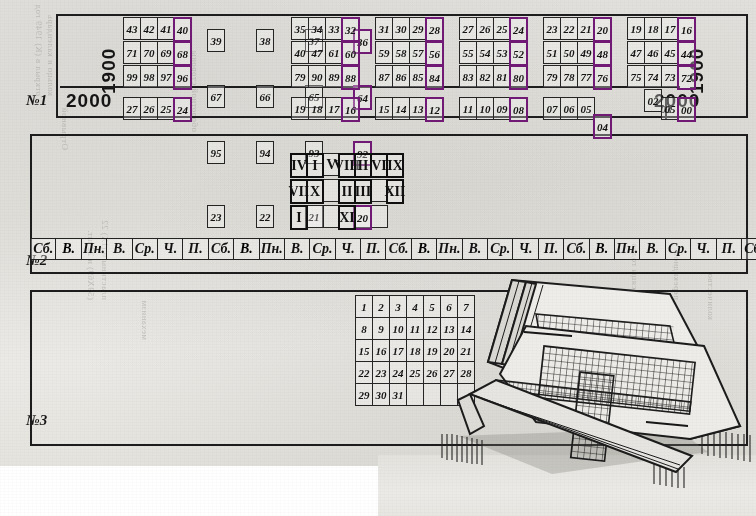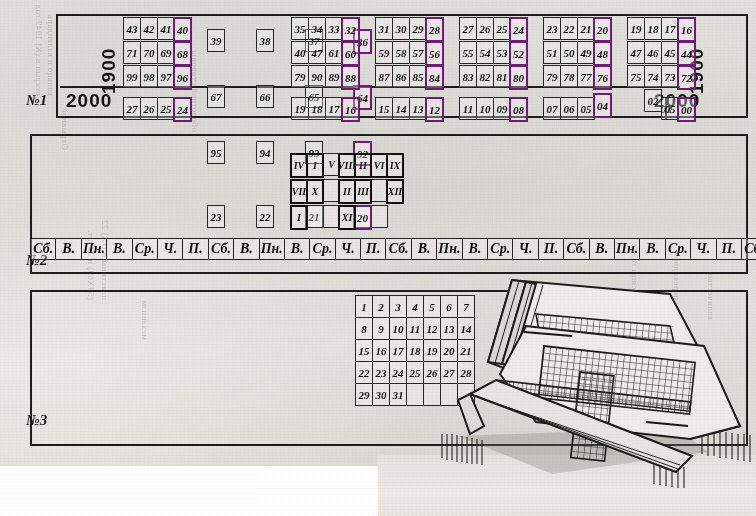--- a/index.html
+++ b/index.html
@@ -63,22 +63,22 @@
     font-size:11px;color:#131313;background:rgba(255,255,255,.30);
   }
   .cell.hi{border:2px solid #701a75;margin:-1px 0 0 -2px;z-index:3;}
   .rule{position:absolute;background:#1b1b1b;}
 
   
   .roman{position:absolute;display:grid;grid-template-columns:repeat(7,16px);}
   .rcell{
     height:21px;border:1px solid #262626;margin:-1px 0 0 -1px;
     display:flex;align-items:center;justify-content:center;
-    font-family:"Liberation Serif", serif;font-style:italic;font-weight:700;
-    font-size:10px;color:#111;background:rgba(255,255,255,.3);
+    font-family:"Liberation Serif", serif;font-weight:700;
+    font-size:14px;color:#111;background:rgba(255,255,255,.3);
   }
   .rcell.hi{border:2px solid #0f0f0f;margin:-1px 0 0 -2px;z-index:3;}
 
   
   .wk{position:absolute;display:flex;}
   .wcell{
     width:24.4px;height:20px;border:1px solid #222;margin-left:-1px;
     display:flex;align-items:center;justify-content:center;
     font-family:"Liberation Serif", serif;font-style:italic;font-weight:700;
     font-size:14px;color:#111;background:rgba(255,255,255,.3);
@@ -229,21 +229,21 @@
         <div class="cell">50</div>
         <div class="cell">49</div>
         <div class="cell hi">48</div>
         <div class="cell">79</div>
         <div class="cell">78</div>
         <div class="cell">77</div>
         <div class="cell hi">76</div>
         <div class="cell" style="margin-top: 7px;">07</div>
         <div class="cell" style="margin-top: 7px;">06</div>
         <div class="cell" style="margin-top: 7px;">05</div>
-        <div class="cell hi" style="margin-top: 3px;">04</div>
+        <div class="cell hi" style="margin-top: 24px;">04</div>
       </div>
       <div class="grp" style="left: 628px; top: 18px;">
         <div class="cell">19</div>
         <div class="cell">18</div>
         <div class="cell">17</div>
         <div class="cell hi">16</div>
         <div class="cell">47</div>
         <div class="cell">46</div>
         <div class="cell">45</div>
         <div class="cell hi">44</div>

